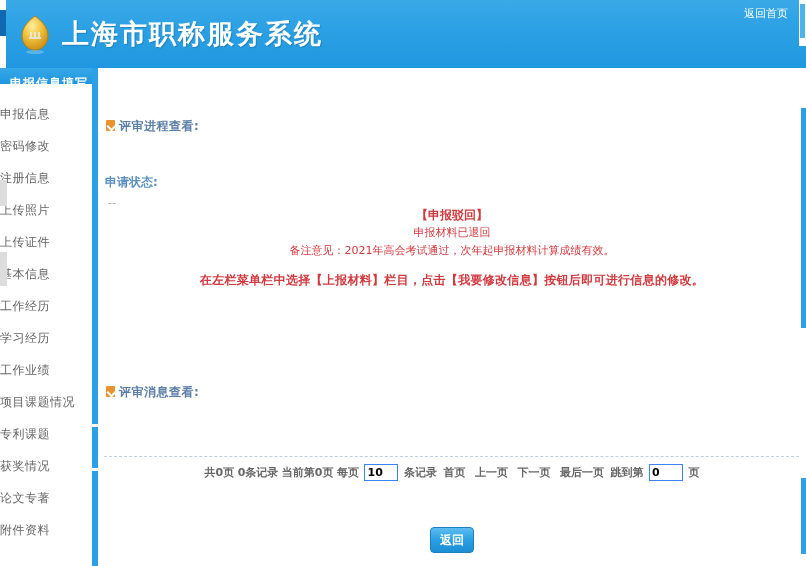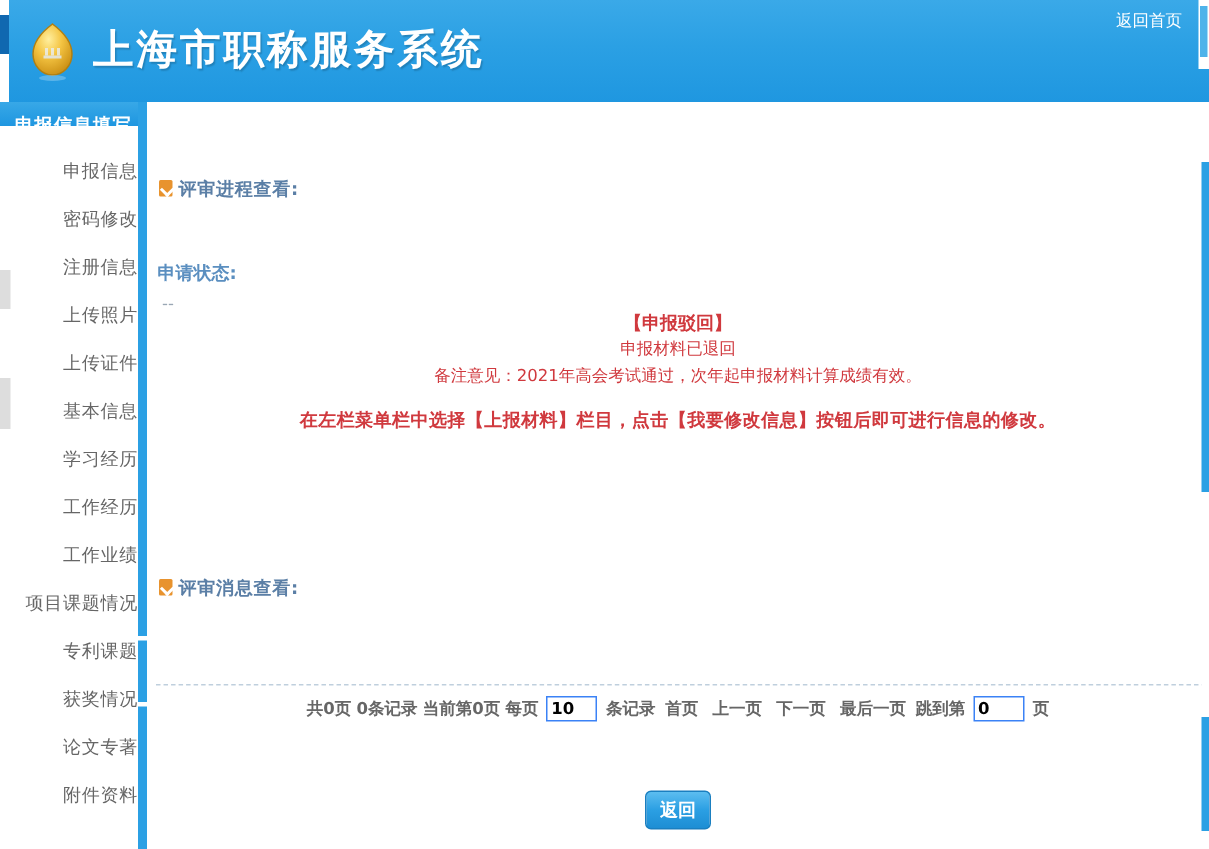--- a/index.html
+++ b/index.html
@@ -103,21 +103,21 @@
   .sidebar-list {
     position: absolute;
     left: 0; top: 30px;
     width: 92px;
     list-style: none;
     margin: 0; padding: 0;
   }
   .sidebar-item {
     height: 32px;
     line-height: 32px;
-    text-align: right;
+    text-align: left;
     font-size: 12px;
     color: #666666;
     white-space: nowrap;
     cursor: pointer;
     letter-spacing: 0.5px;
   }
   .sidebar-rail {
     position: absolute;
     left: 92px; top: 0;
     width: 6px; height: 498px;
@@ -376,22 +376,22 @@
   <div class="sidebar">
     <div class="sidebar-header">申报信息填写</div>
 
     <ul class="sidebar-list">
       <li class="sidebar-item">申报信息</li>
       <li class="sidebar-item">密码修改</li>
       <li class="sidebar-item">注册信息</li>
       <li class="sidebar-item">上传照片</li>
       <li class="sidebar-item">上传证件</li>
       <li class="sidebar-item">基本信息</li>
+      <li class="sidebar-item">工作经历</li>
       <li class="sidebar-item">学习经历</li>
-      <li class="sidebar-item">工作经历</li>
       <li class="sidebar-item">工作业绩</li>
       <li class="sidebar-item">项目课题情况</li>
       <li class="sidebar-item">专利课题</li>
       <li class="sidebar-item">获奖情况</li>
       <li class="sidebar-item">论文专著</li>
       <li class="sidebar-item">附件资料</li>
     </ul>
 
     <div class="sidebar-rail"></div>
     <div class="sidebar-rail-split"></div>

